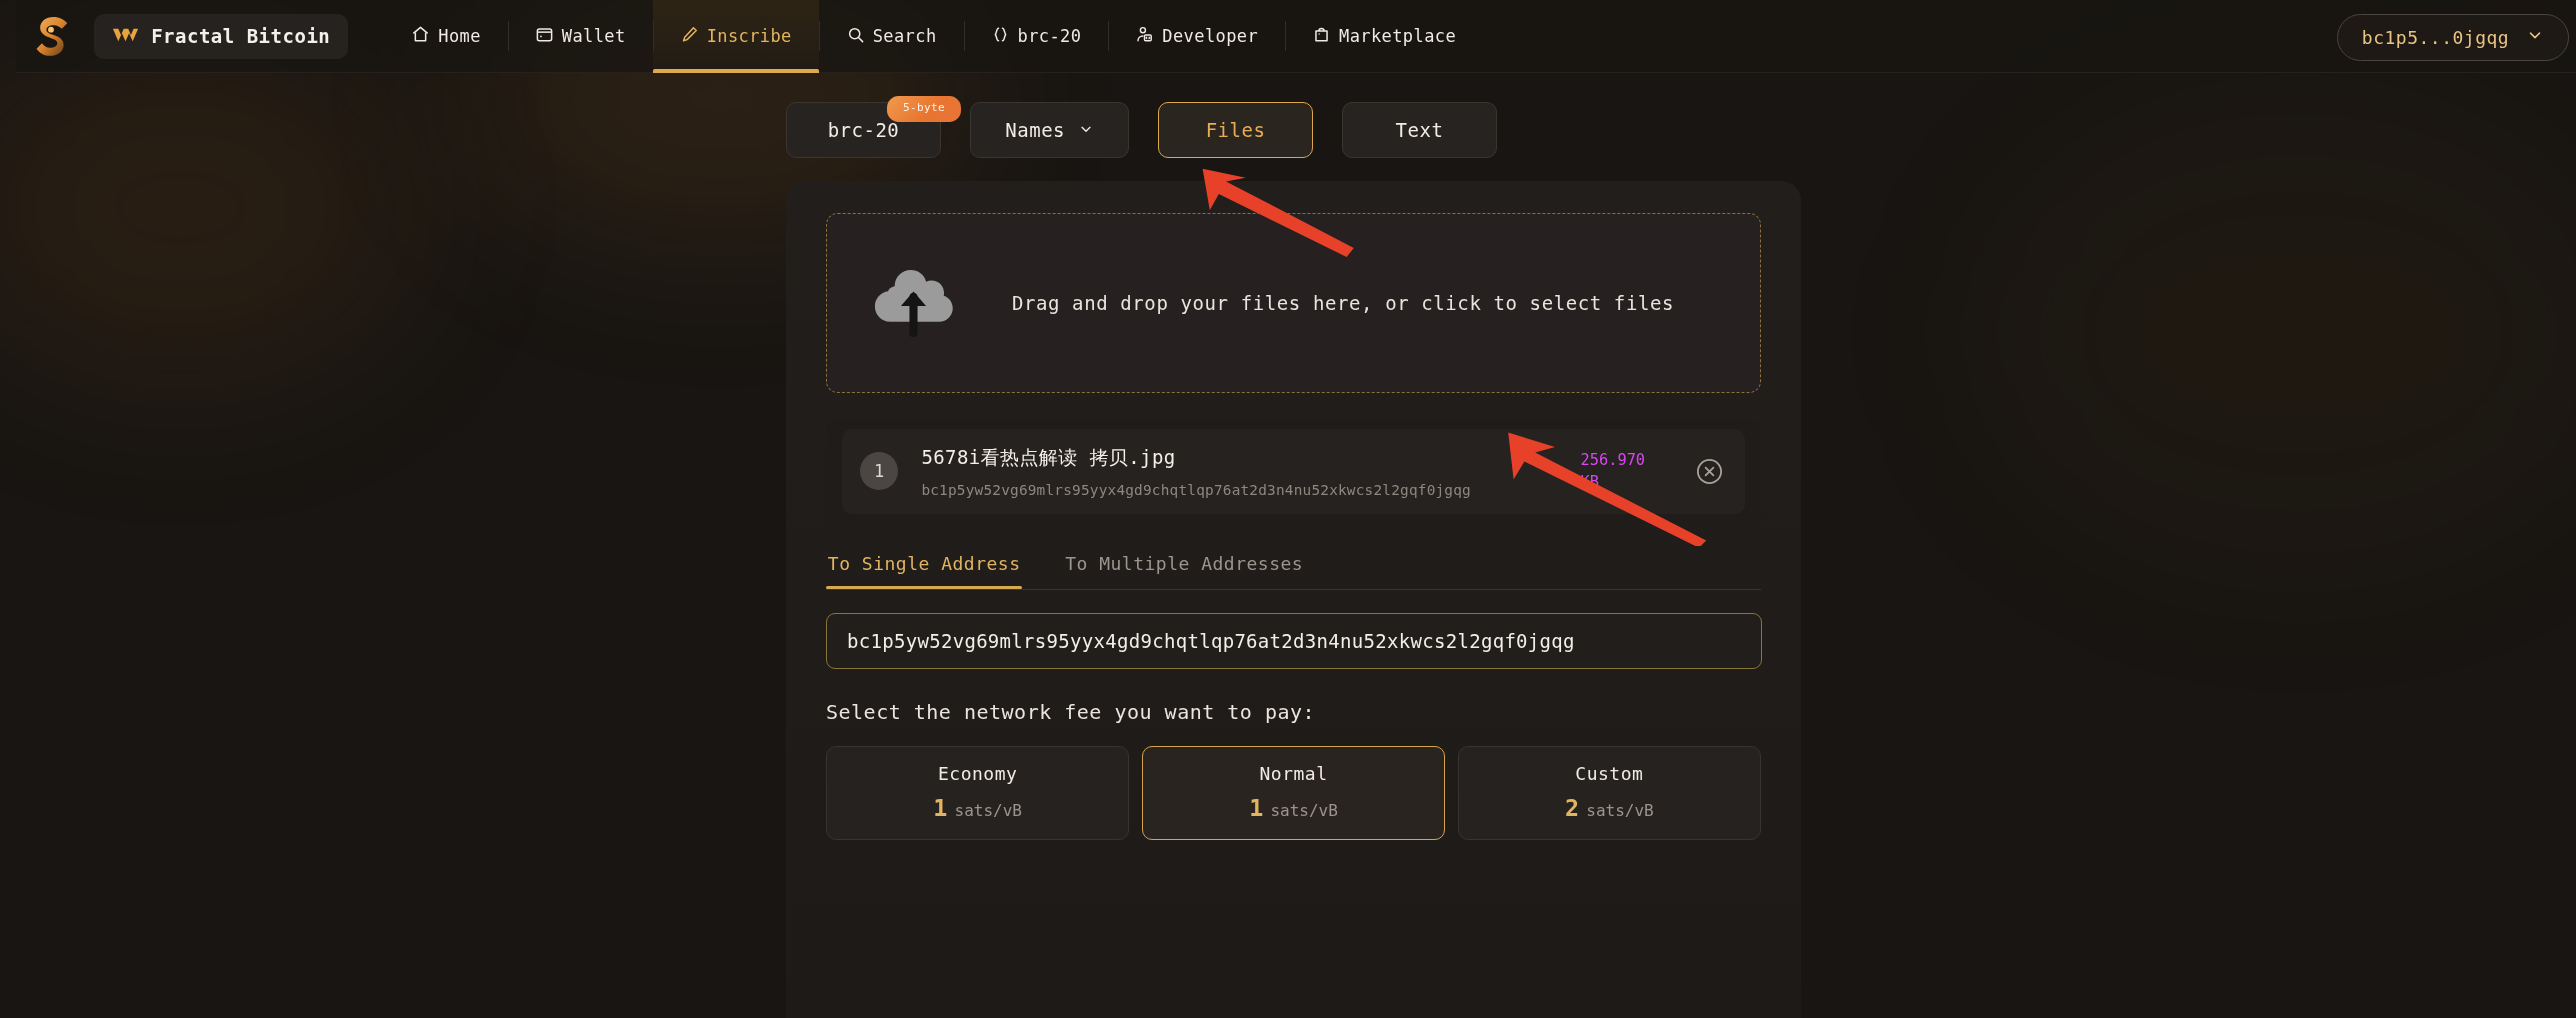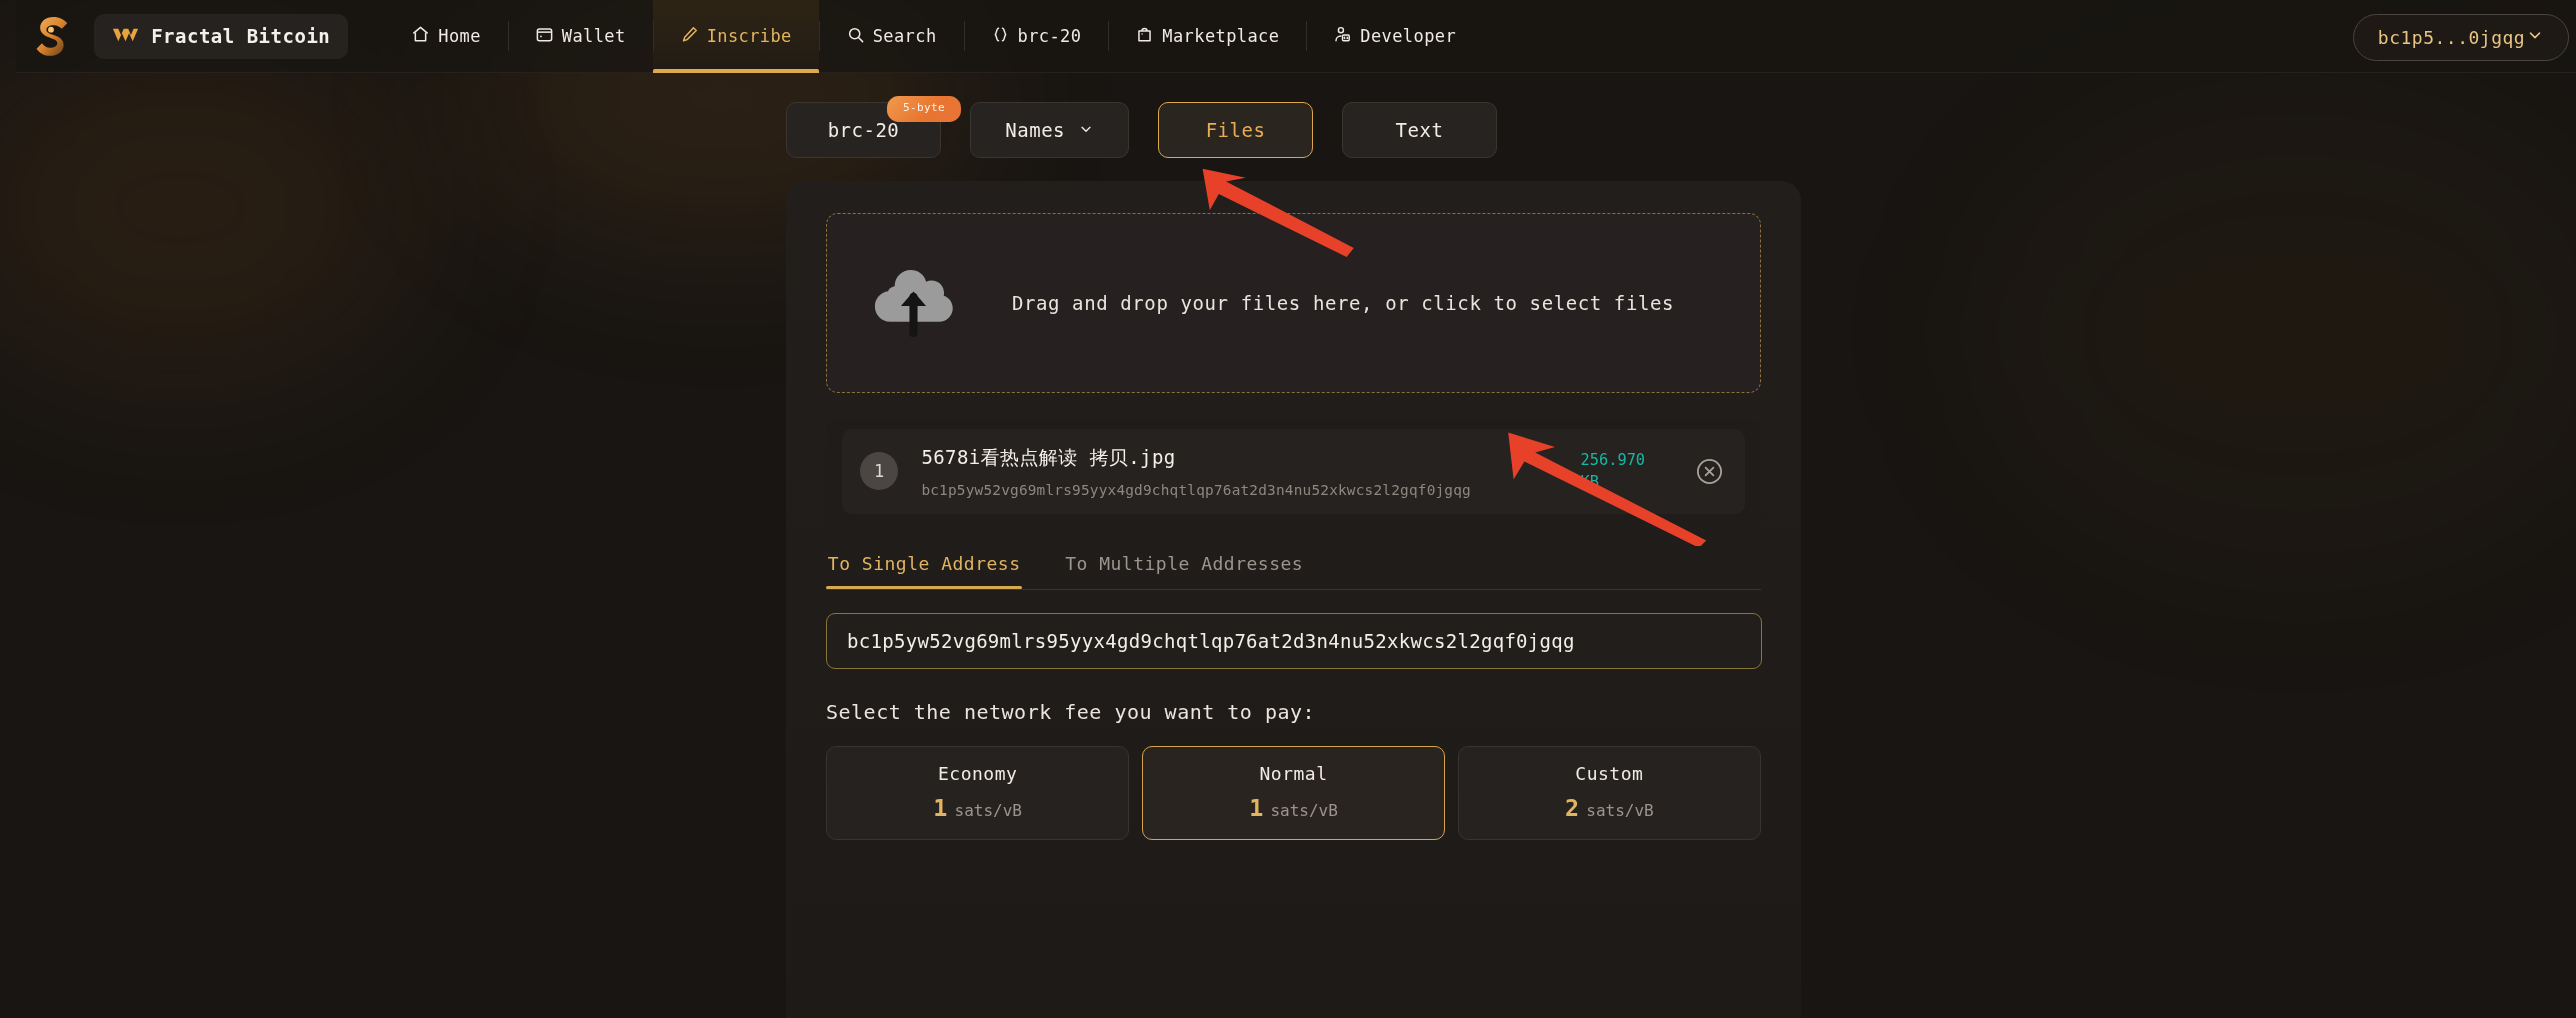--- a/index.html
+++ b/index.html
@@ -71,21 +71,21 @@
   }
   .navitem.active::after {
     content: ""; position: absolute; left: 0; right: 0; bottom: 0;
     height: 3.6px; background: #e0a94e; border-radius: 1.8px 1.8px 0 0;
   }
   .navitem svg { flex: 0 0 auto; }
 
   #wallet-pill {
     position: absolute; right: 23.4px; top: 13.5px;
     height: 47px; padding: 0 23.4px;
-    display: flex; align-items: center; gap: 1px;
+    display: flex; align-items: center; gap: 17px;
     border: 0.9px solid #4b4440; border-radius: 23.4px;
     color: #e9c583; font-size: 18px; letter-spacing: 0.5px;
     cursor: pointer; background: rgba(35,30,26,.5);
   }
 
   
   #type-tabs {
     position: absolute; left: 786px; top: 102px;
     display: flex; gap: 29px;
     z-index: 4;
@@ -182,21 +182,21 @@
     color: #f3eee7; font-size: 19px; letter-spacing: 0.4px;
     font-family: "DejaVu Sans Mono", "Liberation Mono", monospace;
     white-space: nowrap; overflow: hidden; text-overflow: ellipsis;
   }
   .file-addr {
     color: #8e8780; font-size: 14.4px; letter-spacing: 0.2px; margin-top: 10.8px;
     white-space: nowrap; overflow: hidden; text-overflow: ellipsis;
   }
   .file-size {
     flex: 0 0 auto; width: 87px; text-align: left;
-    color: #14b8a6; font-size: 15.3px; line-height: 1.45;
+    color: #d946ef; font-size: 15.3px; line-height: 1.45;
   }
   .file-remove {
     flex: 0 0 auto; width: 36px; height: 36px; margin-left: 23.4px;
     display: flex; align-items: center; justify-content: center;
     cursor: pointer;
   }
 
   
   #addr-tabs {
     margin: 25px 40px 0 40px;
@@ -332,39 +332,39 @@
         <svg width="19" height="19" viewBox="0 0 24 24" fill="none" stroke="#efeae3" stroke-width="1.9" stroke-linecap="round" stroke-linejoin="round">
           <path d="M9.5 4C7 4 7.5 9 5.5 12c2 3 1.5 8 4 8"></path>
           <path d="M14.5 4c2.5 0 2 5 4 8-2 3-1.5 8-4 8"></path>
         </svg>
       </span>
       <span>brc-20</span>
     </div>
 
     <div class="navitem">
       <span>
-        <svg width="19" height="19" viewBox="0 0 24 24" fill="none" stroke="#efeae3" stroke-width="1.9" stroke-linejoin="round">
-          <path d="M5 7.5h14V20H5z"></path>
-            <path d="M8.8 7.5a3.2 3.2 0 0 1 6.4 0"></path>
-            <circle cx="9" cy="11.3" r=".9" fill="#efeae3" stroke="none"></circle>
-        </svg>
-      </span>
-      <span>Marketplace</span>
-    </div>
-
-    <div class="navitem">
-      <span>
         <svg width="19" height="19" viewBox="0 0 24 24" fill="none" stroke="#efeae3" stroke-width="1.8" stroke-linejoin="round" stroke-linecap="round">
           <circle cx="10" cy="6.5" r="3.2"></circle>
             <path d="M3.8 20c0-3.6 2.8-6.2 6.2-6.2"></path>
           <rect x="12" y="12.6" width="8.5" height="7.4" rx="1.4"></rect>
           <path d="M15 15.2 13.7 16.3 15 17.4M17.6 15.2l1.3 1.1-1.3 1.1" stroke-width="1.4"></path>
         </svg>
       </span>
       <span>Developer</span>
+    </div>
+
+    <div class="navitem">
+      <span>
+        <svg width="19" height="19" viewBox="0 0 24 24" fill="none" stroke="#efeae3" stroke-width="1.9" stroke-linejoin="round">
+          <path d="M5 7.5h14V20H5z"></path>
+            <path d="M8.8 7.5a3.2 3.2 0 0 1 6.4 0"></path>
+            <circle cx="9" cy="11.3" r=".9" fill="#efeae3" stroke="none"></circle>
+        </svg>
+      </span>
+      <span>Marketplace</span>
     </div>
 
   </div>
 
   <div id="wallet-pill">
     <span>bc1p5...0jgqg</span>
     <span>
       <svg width="18" height="18" viewBox="0 0 24 24" fill="none" stroke="#e9c583" stroke-width="2" stroke-linecap="round" stroke-linejoin="round">
         <path d="M6 9.5 12 15.5 18 9.5"></path>
       </svg>

